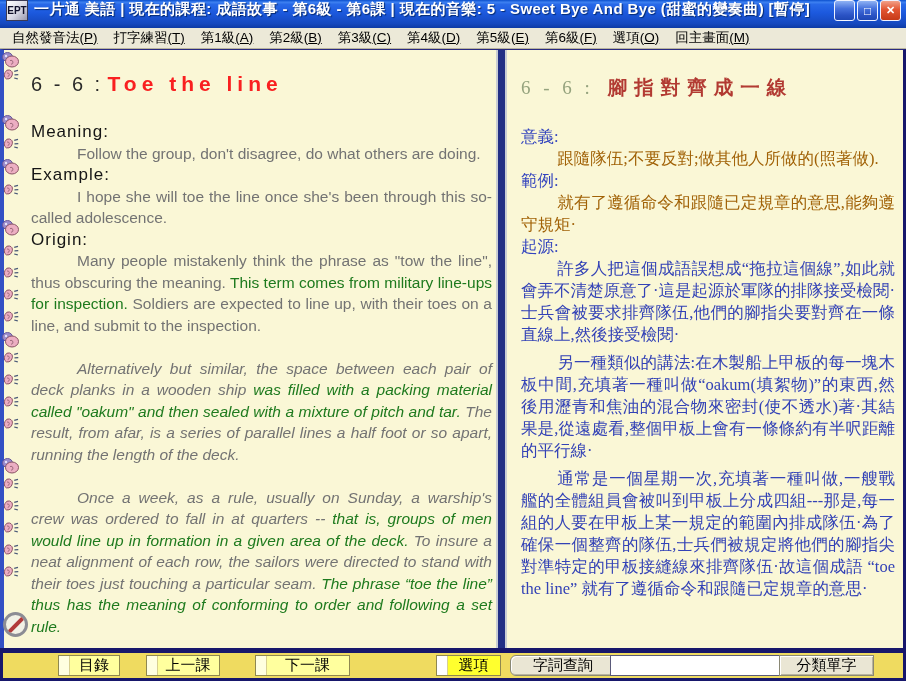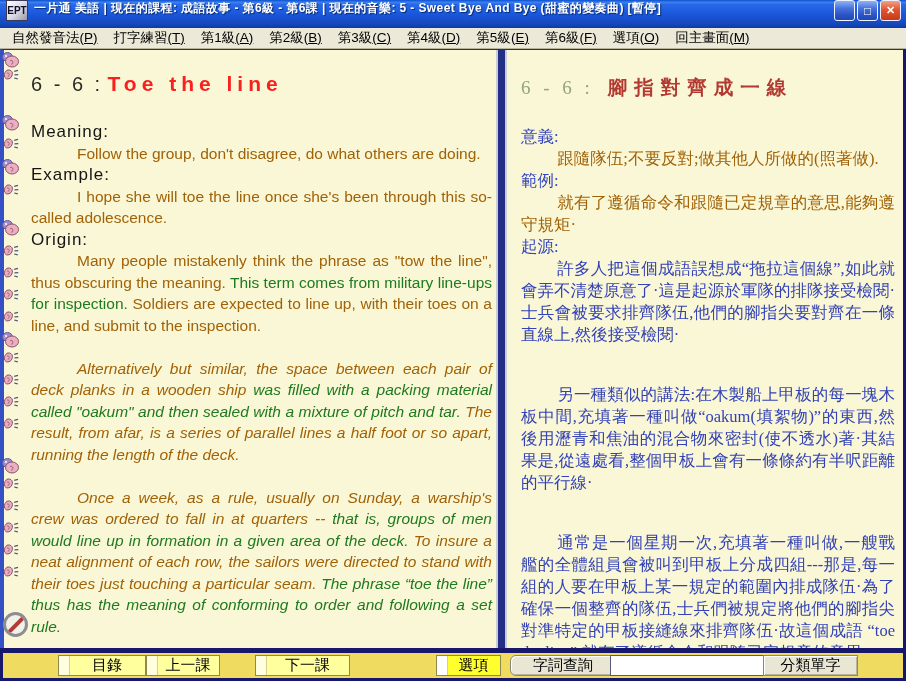--- a/index.html
+++ b/index.html
@@ -4,21 +4,21 @@
 <style>
   html,body{margin:0;padding:0;background:#6b6b6b;}
   .window{position:relative;width:906px;height:681px;background:#17176B;font-family:"Liberation Sans",sans-serif;overflow:hidden;}
 
   
   .titlebar{height:28px;display:flex;align-items:flex-start;padding:0 5px 0 4px;box-sizing:border-box;
     background:linear-gradient(180deg,#0B50CE 0%,#3D80F0 8%,#2869E8 16%,#1C59DE 45%,#1548BE 85%,#0D3AA4 100%);}
   .app-icon{width:20px;height:19px;flex:0 0 auto;margin:0 6px 0 2px;display:flex;align-items:center;justify-content:center;
     background:linear-gradient(135deg,#ffffff 0%,#d8d8e4 55%,#9898ac 100%);border:1px solid #3a3a55;
     font-size:10px;font-weight:bold;color:#10102a;letter-spacing:0;}
-  .title-text{flex:1;color:#fff;font-weight:bold;font-size:12px;letter-spacing:.4px;white-space:nowrap;overflow:hidden;
+  .title-text{flex:1;color:#fff;font-weight:bold;font-size:15px;letter-spacing:.4px;white-space:nowrap;overflow:hidden;
     text-shadow:1px 1px 1px #052a70;}
   .winbtns{display:flex;gap:2px;flex:0 0 auto;}
   .winbtn{width:21px;height:21px;border-radius:3px;border:1px solid #eef2ff;color:#fff;display:flex;align-items:center;justify-content:center;
     font-size:11px;font-weight:bold;padding:0;cursor:default;box-sizing:border-box;}
   .btn-min,.btn-max{background:linear-gradient(180deg,#8FB2F4 0%,#4671DC 40%,#2A52C4 75%,#1F47B4 100%);}
   .btn-close{background:linear-gradient(180deg,#F2A088 0%,#E25532 45%,#C63A18 100%);}
   .btn-min span{margin-top:8px;}
   .btn-max span{font-size:12px;}
 
   
@@ -37,31 +37,31 @@
   .panel-right{flex:1;box-sizing:border-box;padding:0 8px 0 14px;overflow:hidden;font-family:"Liberation Serif","DejaVu Serif",serif;}
 
   
   .l-header{padding-top:22px;height:26px;white-space:nowrap;}
   .l-num{font-size:20px;color:#2A2A2A;letter-spacing:3px;}
   .l-title{font-size:21px;font-weight:bold;color:#F92020;letter-spacing:5px;}
   .l-label{margin:0;font-size:17px;line-height:21.5px;color:#151515;letter-spacing:1px;}
   .l-label.first{margin-top:23px;}
   .l-body{margin:0;font-size:15.5px;line-height:21.5px;text-indent:46px;text-align:justify;}
   .l-body.mt{margin-top:21.5px;font-style:italic;}
-  .t-blue{color:#a16207;}
+  .t-blue{color:#737373;}
   .t-green{color:#1E7A1E;}
 
   
   .r-header{padding-top:24px;height:28px;white-space:nowrap;}
   .r-num{font-size:19px;color:#95A37E;letter-spacing:4px;}
   .r-title{font-size:19.5px;font-weight:bold;color:#B23A32;letter-spacing:7px;margin-left:10px;}
   .r-label{margin:0;font-size:16.5px;line-height:22px;color:#3344BE;}
   .r-label.first{margin-top:24px;}
   .r-body{margin:0;font-size:16.5px;line-height:22px;text-indent:2.2em;text-align:justify;}
-  .r-body.mt{margin-top:38px;}
+  .r-body.mt{margin-top:6px;}
   .r-red{color:#a16207;}
   .r-blue{color:#3342B6;}
 
   
   #icon-layer{position:absolute;left:0;top:0;width:906px;height:681px;pointer-events:none;}
   .m-icon{position:absolute;left:2px;width:18px;height:16px;pointer-events:auto;cursor:pointer;}
   .stop-icon{position:absolute;left:3px;top:612px;width:19px;height:19px;border-radius:50%;
     border:3px solid #8C8C94;background:rgba(236,236,240,.6);pointer-events:auto;cursor:pointer;overflow:hidden;}
   .stop-icon::after{content:"";position:absolute;left:-3px;top:8px;width:26px;height:4px;background:#B23A3A;transform:rotate(-45deg);}
 
@@ -149,21 +149,21 @@
       <p class="r-label">起源:</p>
       <p class="r-body r-blue">許多人把這個成語誤想成“拖拉這個線”,如此就會弄不清楚原意了·這是起源於軍隊的排隊接受檢閱·士兵會被要求排齊隊伍,他們的腳指尖要對齊在一條直線上,然後接受檢閱·</p>
       <p class="r-body r-blue mt">另一種類似的講法:在木製船上甲板的每一塊木板中間,充填著一種叫做“oakum(填絮物)”的東西,然後用瀝青和焦油的混合物來密封(使不透水)著·其結果是,從遠處看,整個甲板上會有一條條約有半呎距離的平行線·</p>
       <p class="r-body r-blue mt">通常是一個星期一次,充填著一種叫做,一艘戰艦的全體組員會被叫到甲板上分成四組---那是,每一組的人要在甲板上某一規定的範圍內排成隊伍·為了確保一個整齊的隊伍,士兵們被規定將他們的腳指尖對準特定的甲板接縫線來排齊隊伍·故這個成語 “toe the line” 就有了遵循命令和跟隨已定規章的意思·</p>
     </div>
   </div>
 
   <div class="navy-strip"></div>
 
   <div class="toolbar">
-    <button class="tb-btn" style="left:55px;width:88px;text-align:center;">
+    <button class="tb-btn" style="left:55px;width:62px;text-align:center;">
         <span class="cap"></span>
         <span>目錄</span>
       </button>
     <button class="tb-btn" style="left:143px;width:74px;">
         <span class="cap"></span>
         <span>上一課</span>
       </button>
     <button class="tb-btn" style="left:252px;width:95px;">
         <span class="cap"></span>
         <span>下一課</span>
@@ -172,21 +172,21 @@
         <span class="cap"></span>
         <span>選項</span>
       </button>
     <button class="tb-btn beige" style="left:507px;width:106px;border-radius:6px;">
         <span>字詞查詢</span>
       </button>
     <div class="combo" style="left:607px;width:190px;">
       <input type="text" value="" style="">
       <button class="combo-arrow">▼</button>
     </div>
-    <button class="tb-btn beige" style="left:760px;width:95px;">
+    <button class="tb-btn beige" style="left:776px;width:95px;">
         <span>分類單字</span>
       </button>
   </div>
   <div class="window-bottom"></div>
 
   <div id="icon-layer">
     <div class="stop-icon"></div>
   <div class="m-icon" style="top: 52px;"><svg width="18" height="16" viewBox="0 0 18 16">
           <ellipse cx="5.5" cy="5" rx="5" ry="4.5" fill="#9C8CCC" stroke="#6A5A9A" stroke-width="1"></ellipse>
           <ellipse cx="10" cy="9.5" rx="6.5" ry="5.5" fill="#ECAEC2" stroke="#8A5565" stroke-width="1"></ellipse>

